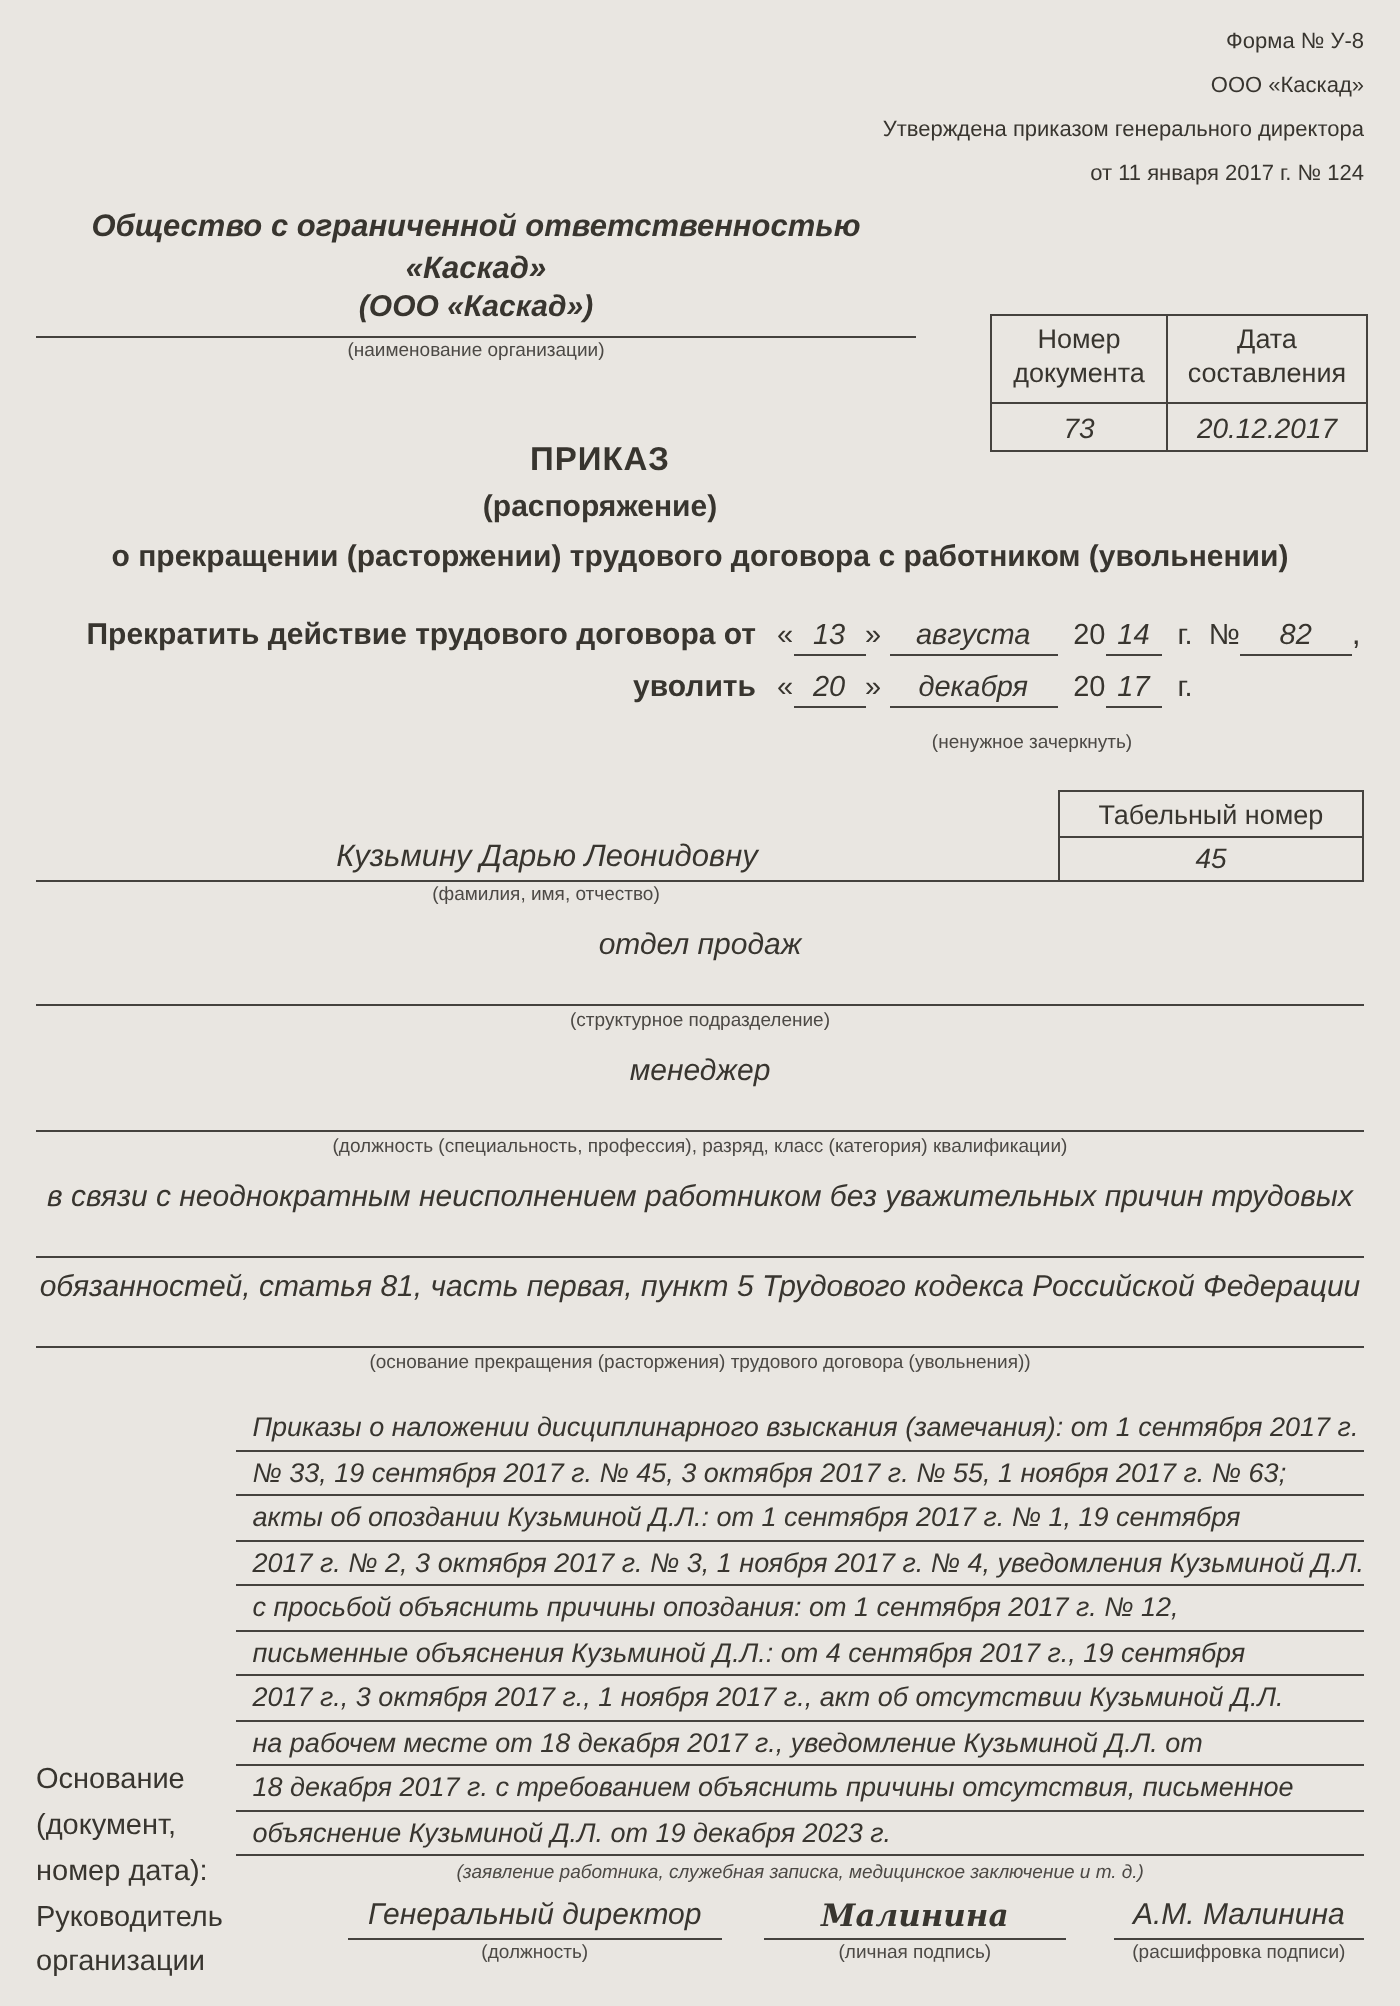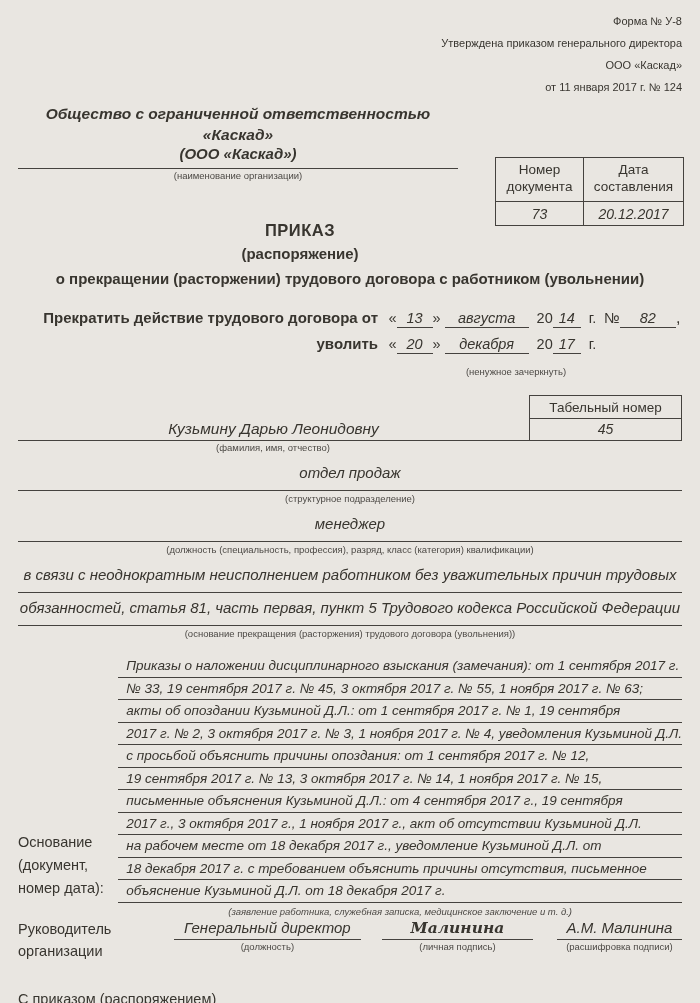--- a/index.html
+++ b/index.html
@@ -54,21 +54,21 @@
   .tabrow { display:flex; align-items:flex-end; margin-top:16px; }
   .name-col { flex:1; }
   .name-val { text-align:center; font-style:italic; font-size:15.5px; border-bottom:1.5px solid #45423e; padding-bottom:2px; }
   .tab-table { width:153px; border:1.5px solid #45423e; }
   .tt-head { text-align:center; font-size:13.5px; padding:4px 2px 3px 2px; border-bottom:1.5px solid #45423e; }
   .tt-val { text-align:center; font-style:italic; font-size:14px; padding:2px 0 3px 0; }
   .name-cap { width:510px; text-align:center; }
 
   
   .field-row { margin-top:9px; text-align:center; }
-  .field-val { font-style:italic; font-size:15px; border-bottom:1.5px solid #45423e; padding-bottom:8px; line-height:19px; }
+  .field-val { font-style:italic; font-size:15px; border-bottom:1.5px solid #45423e; padding-bottom:20px; line-height:19px; }
   .field-row .cap { margin-top:1px; }
 
   
   .basis { display:flex; margin-top:15px; }
   .basis-label { width:113px; font-size:14.5px; line-height:23px; padding-top:176px; }
   .basis-lines { flex:1; }
   .b-line { font-style:italic; font-size:13.5px; border-bottom:1px solid #45423e; height:22.5px; line-height:21px; padding-left:8px; white-space:nowrap; }
   .basis-cap { text-align:center; font-style:italic; margin-top:2px; }
 
   
@@ -85,22 +85,22 @@
   .ack-row { display:flex; margin-top:26px; }
   .ack-label { width:231px; font-size:14.5px; line-height:22px; }
 </style>
 </head>
 <body>
 
 <div class="page">
 
   <div class="form-header">
     <div>Форма № У-8</div>
+    <div>ООО «Каскад»</div>
     <div>Утверждена приказом генерального директора</div>
-    <div>ООО «Каскад»</div>
     <div>от 11 января 2017 г. № 124</div>
   </div>
 
   <div class="org">
     <div class="org-full">Общество с ограниченной ответственностью «Каскад»</div>
     <div class="org-short">(ООО «Каскад»)</div>
     <div class="cap">(наименование организации)</div>
   </div>
 
   <div class="doc-table">
@@ -166,26 +166,25 @@
       <div>Основание</div>
       <div>(документ,</div>
       <div>номер дата):</div>
     </div>
     <div class="basis-lines">
       <div class="b-line">Приказы о наложении дисциплинарного взыскания (замечания): от 1 сентября 2017 г.</div>
       <div class="b-line">№ 33, 19 сентября 2017 г. № 45, 3 октября 2017 г. № 55, 1 ноября 2017 г. № 63;</div>
       <div class="b-line">акты об опоздании Кузьминой Д.Л.: от 1 сентября 2017 г. № 1, 19 сентября</div>
       <div class="b-line">2017 г. № 2, 3 октября 2017 г. № 3, 1 ноября 2017 г. № 4, уведомления Кузьминой Д.Л.</div>
       <div class="b-line">с просьбой объяснить причины опоздания: от 1 сентября 2017 г. № 12,</div>
-      <div class="b-line">19 сентября 2017 г. № 13, 3 октября 2017 г. № 14, 1 ноября 2017 г. № 15,</div>
       <div class="b-line">письменные объяснения Кузьминой Д.Л.: от 4 сентября 2017 г., 19 сентября</div>
       <div class="b-line">2017 г., 3 октября 2017 г., 1 ноября 2017 г., акт об отсутствии Кузьминой Д.Л.</div>
       <div class="b-line">на рабочем месте от 18 декабря 2017 г., уведомление Кузьминой Д.Л. от</div>
       <div class="b-line">18 декабря 2017 г. с требованием объяснить причины отсутствия, письменное</div>
-      <div class="b-line">объяснение Кузьминой Д.Л. от 18 декабря 2017 г.</div>
+      <div class="b-line">объяснение Кузьминой Д.Л. от 19 декабря 2023 г.</div>
       <div class="cap basis-cap">(заявление работника, служебная записка, медицинское заключение и т. д.)</div>
     </div>
   </div>
 
   <div class="sig-row">
     <div class="sig-label">
       <div>Руководитель</div>
       <div>организации</div>
     </div>
     <div class="sig-field sf-1">

